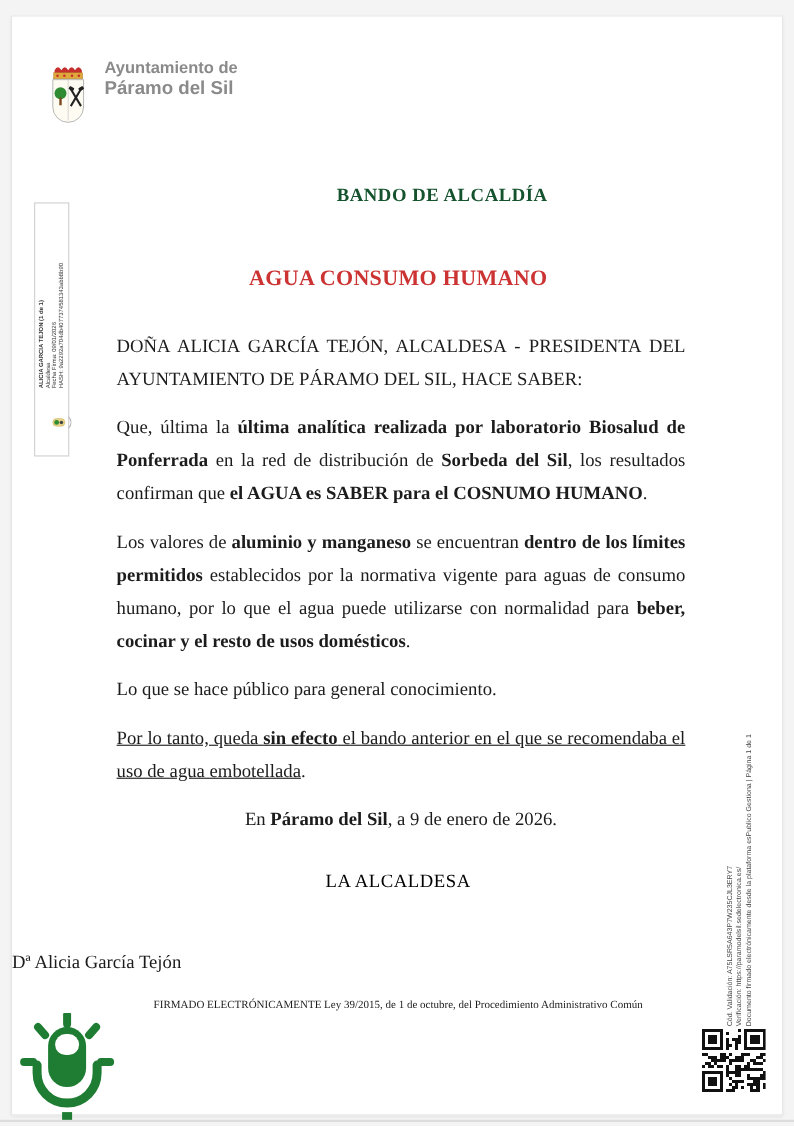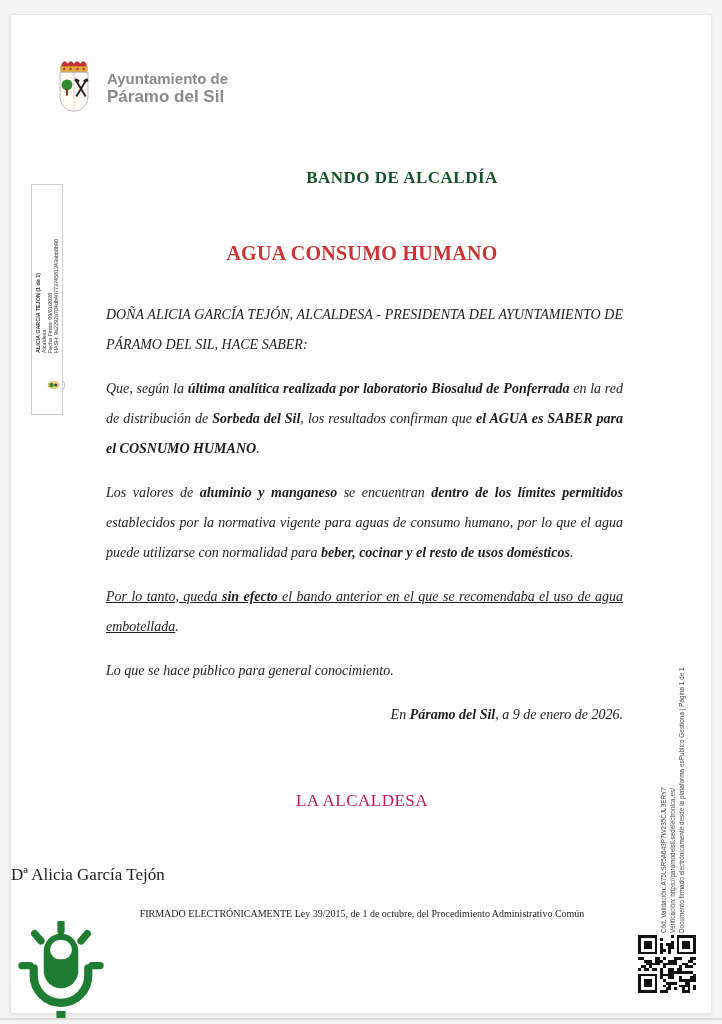--- a/index.html
+++ b/index.html
@@ -12,21 +12,21 @@
   .viewport{position:absolute;inset:0;}
   .paper{
     position:absolute;left:10px;top:14px;width:702px;height:1000px;
     background:#ffffff;border:1px solid #e6e6e6;
     box-shadow:0 1px 3px rgba(0,0,0,0.07);
     box-sizing:border-box;
   }
   .photo-edge{position:absolute;left:0;right:0;top:1018px;height:2px;background:#dcdcdc;}
 
   
-  .logo{position:absolute;left:39px;top:38px;display:flex;align-items:center;}
+  .logo{position:absolute;left:27px;top:38px;display:flex;}
   .crest{width:48px;height:66px;}
   .logo-text{margin-left:9px;font-family:"Liberation Sans","DejaVu Sans",sans-serif;color:#8a8a8a;line-height:1.15;}
   .logo-line1{font-size:15px;font-weight:600;}
   .logo-line2{font-size:17px;font-weight:700;}
 
   
   .stamp-box{
     position:absolute;left:20px;top:169px;width:32px;height:231px;
     border:1px solid #cfcfcf;box-sizing:border-box;background:#fff;
   }
@@ -45,26 +45,26 @@
     font-size:17px;font-weight:700;color:#14532d;letter-spacing:0.5px;padding-left:40px;
   }
   .doc-subtitle{
     position:absolute;left:0;top:227px;width:702px;text-align:center;
     font-size:20px;font-weight:700;color:#cc3333;letter-spacing:0.3px;
   }
 
   
   .content{
     position:absolute;left:95px;top:285px;width:517px;
-    font-size:14px;line-height:30px;color:#1c1c1c;font-style:italic;
+    font-size:17px;line-height:30px;color:#1c1c1c;
   }
   .content p{margin:0 0 14px 0;text-align:justify;}
-  .content p.centered{text-align:right;margin-top:0;}
-
-  .sig-role{position:absolute;left:0;top:776px;width:702px;text-align:center;font-size:17px;color:#be185d;letter-spacing:0.5px;}
+  .content p.centered{text-align:center;margin-top:0;}
+
+  .sig-role{position:absolute;left:0;top:776px;width:702px;text-align:center;font-size:17px;color:#000000;letter-spacing:0.5px;}
   .sig-name{position:absolute;left:0;top:815px;width:702px;text-align:left;font-size:17px;color:#1c1c1c;margin-top:35px;}
 
   .footer-note{
     position:absolute;left:71px;top:884px;width:560px;text-align:center;
     font-size:10px;line-height:30px;color:#1c1c1c;
   }
 
   
   .mic{position:absolute;left:4px;top:906px;width:92px;height:100px;}
 
@@ -130,24 +130,24 @@
       </svg>
     </span>
 
     
     <div class="doc-title">BANDO DE ALCALDÍA</div>
     <div class="doc-subtitle">AGUA CONSUMO HUMANO</div>
 
     
     <div class="content">
       <p>DOÑA ALICIA GARCÍA TEJÓN, ALCALDESA - PRESIDENTA DEL AYUNTAMIENTO DE PÁRAMO DEL SIL, HACE SABER:</p>
-      <p><span>Que, según la </span><span style="font-weight: 700;">última analítica realizada por laboratorio Biosalud de Ponferrada</span><span> en la red de distribución de </span><span style="font-weight: 700;">Sorbeda del Sil</span><span>, los resultados confirman que </span><span style="font-weight: 700;">el AGUA es SABER para el COSNUMO HUMANO</span><span>.</span></p>
+      <p><span>Que, última la </span><span style="font-weight: 700;">última analítica realizada por laboratorio Biosalud de Ponferrada</span><span> en la red de distribución de </span><span style="font-weight: 700;">Sorbeda del Sil</span><span>, los resultados confirman que </span><span style="font-weight: 700;">el AGUA es SABER para el COSNUMO HUMANO</span><span>.</span></p>
       <p><span>Los valores de </span><span style="font-weight: 700;">aluminio y manganeso</span><span> se encuentran </span><span style="font-weight: 700;">dentro de los límites permitidos</span><span> establecidos por la normativa vigente para aguas de consumo humano, por lo que el agua puede utilizarse con normalidad para </span><span style="font-weight: 700;">beber, cocinar y el resto de usos domésticos</span><span>.</span></p>
+      <p>Lo que se hace público para general conocimiento.</p>
       <p><span style="text-decoration: underline;">Por lo tanto, queda </span><span style="font-weight: 700; text-decoration: underline;">sin efecto</span><span style="text-decoration: underline;"> el bando anterior en el que se recomendaba el uso de agua embotellada</span><span>.</span></p>
-      <p>Lo que se hace público para general conocimiento.</p>
       <p class="centered"><span>En </span><span style="font-weight: 700;">Páramo del Sil</span><span>, a 9 de enero de 2026.</span></p>
     </div>
 
     
     <div class="sig-role">LA ALCALDESA</div>
     <div class="sig-name">Dª Alicia García Tejón</div>
 
     
     <div class="footer-note">FIRMADO ELECTRÓNICAMENTE Ley 39/2015, de 1 de octubre, del Procedimiento Administrativo Común</div>
 

